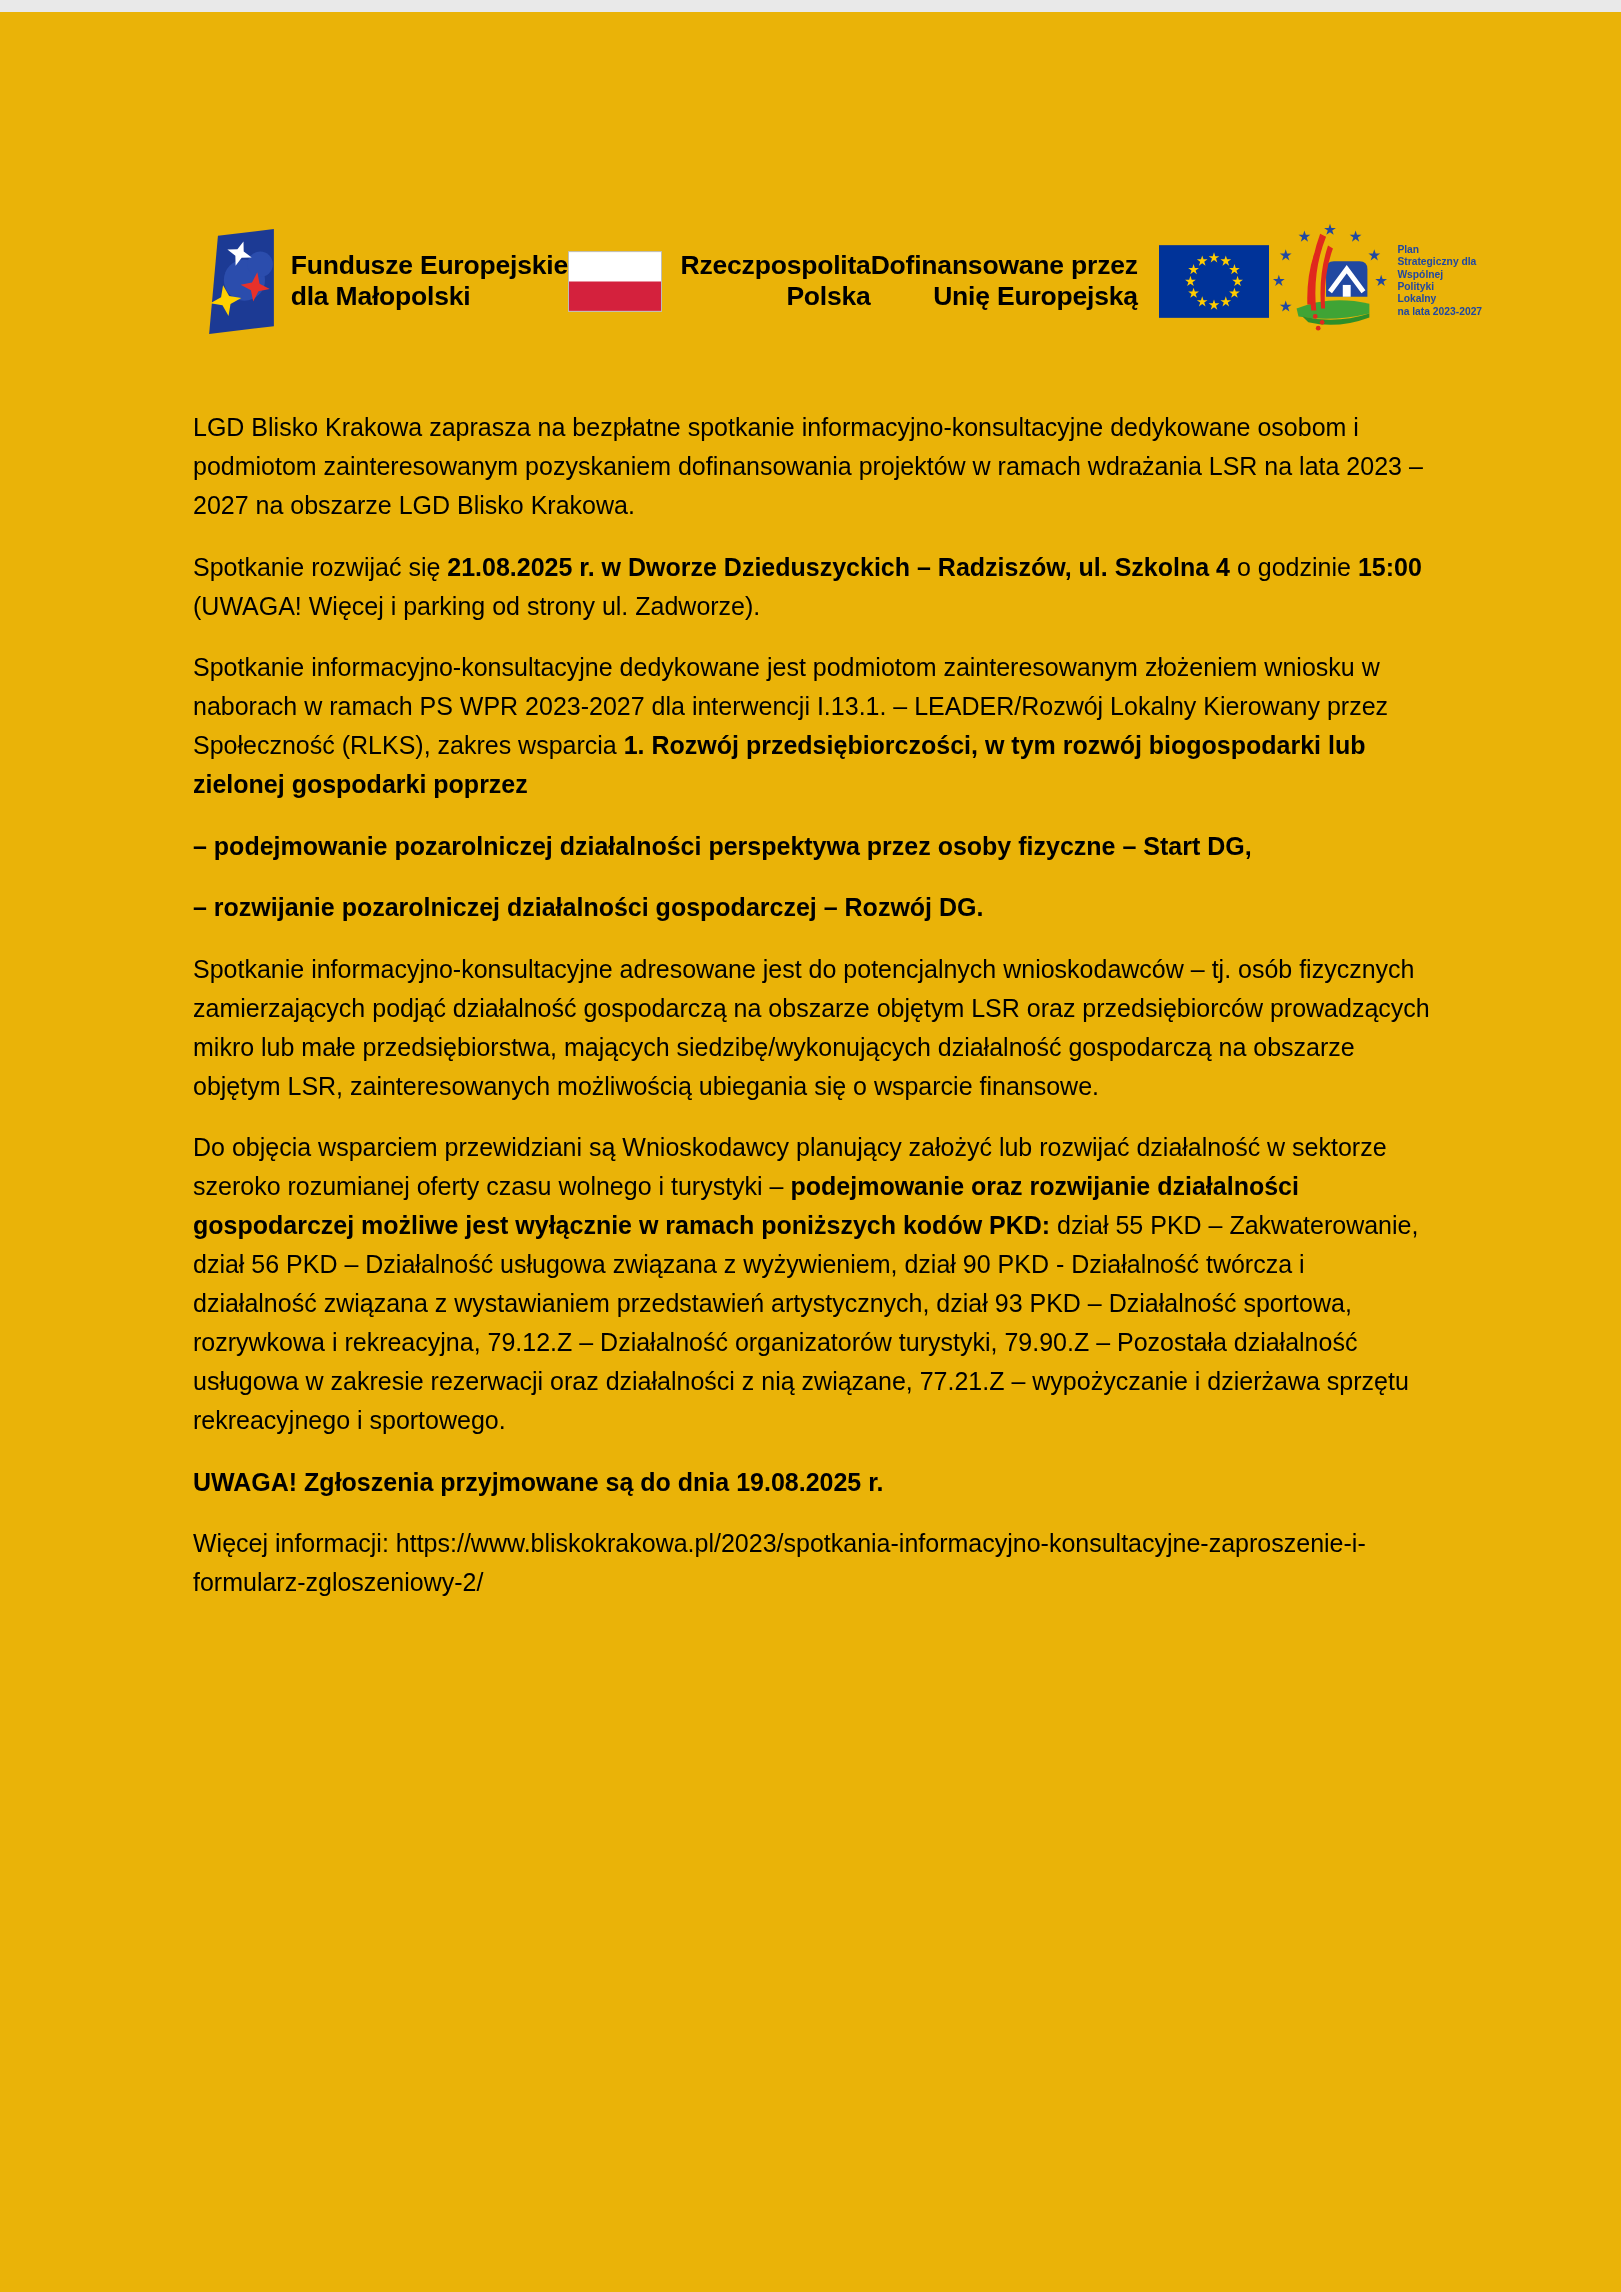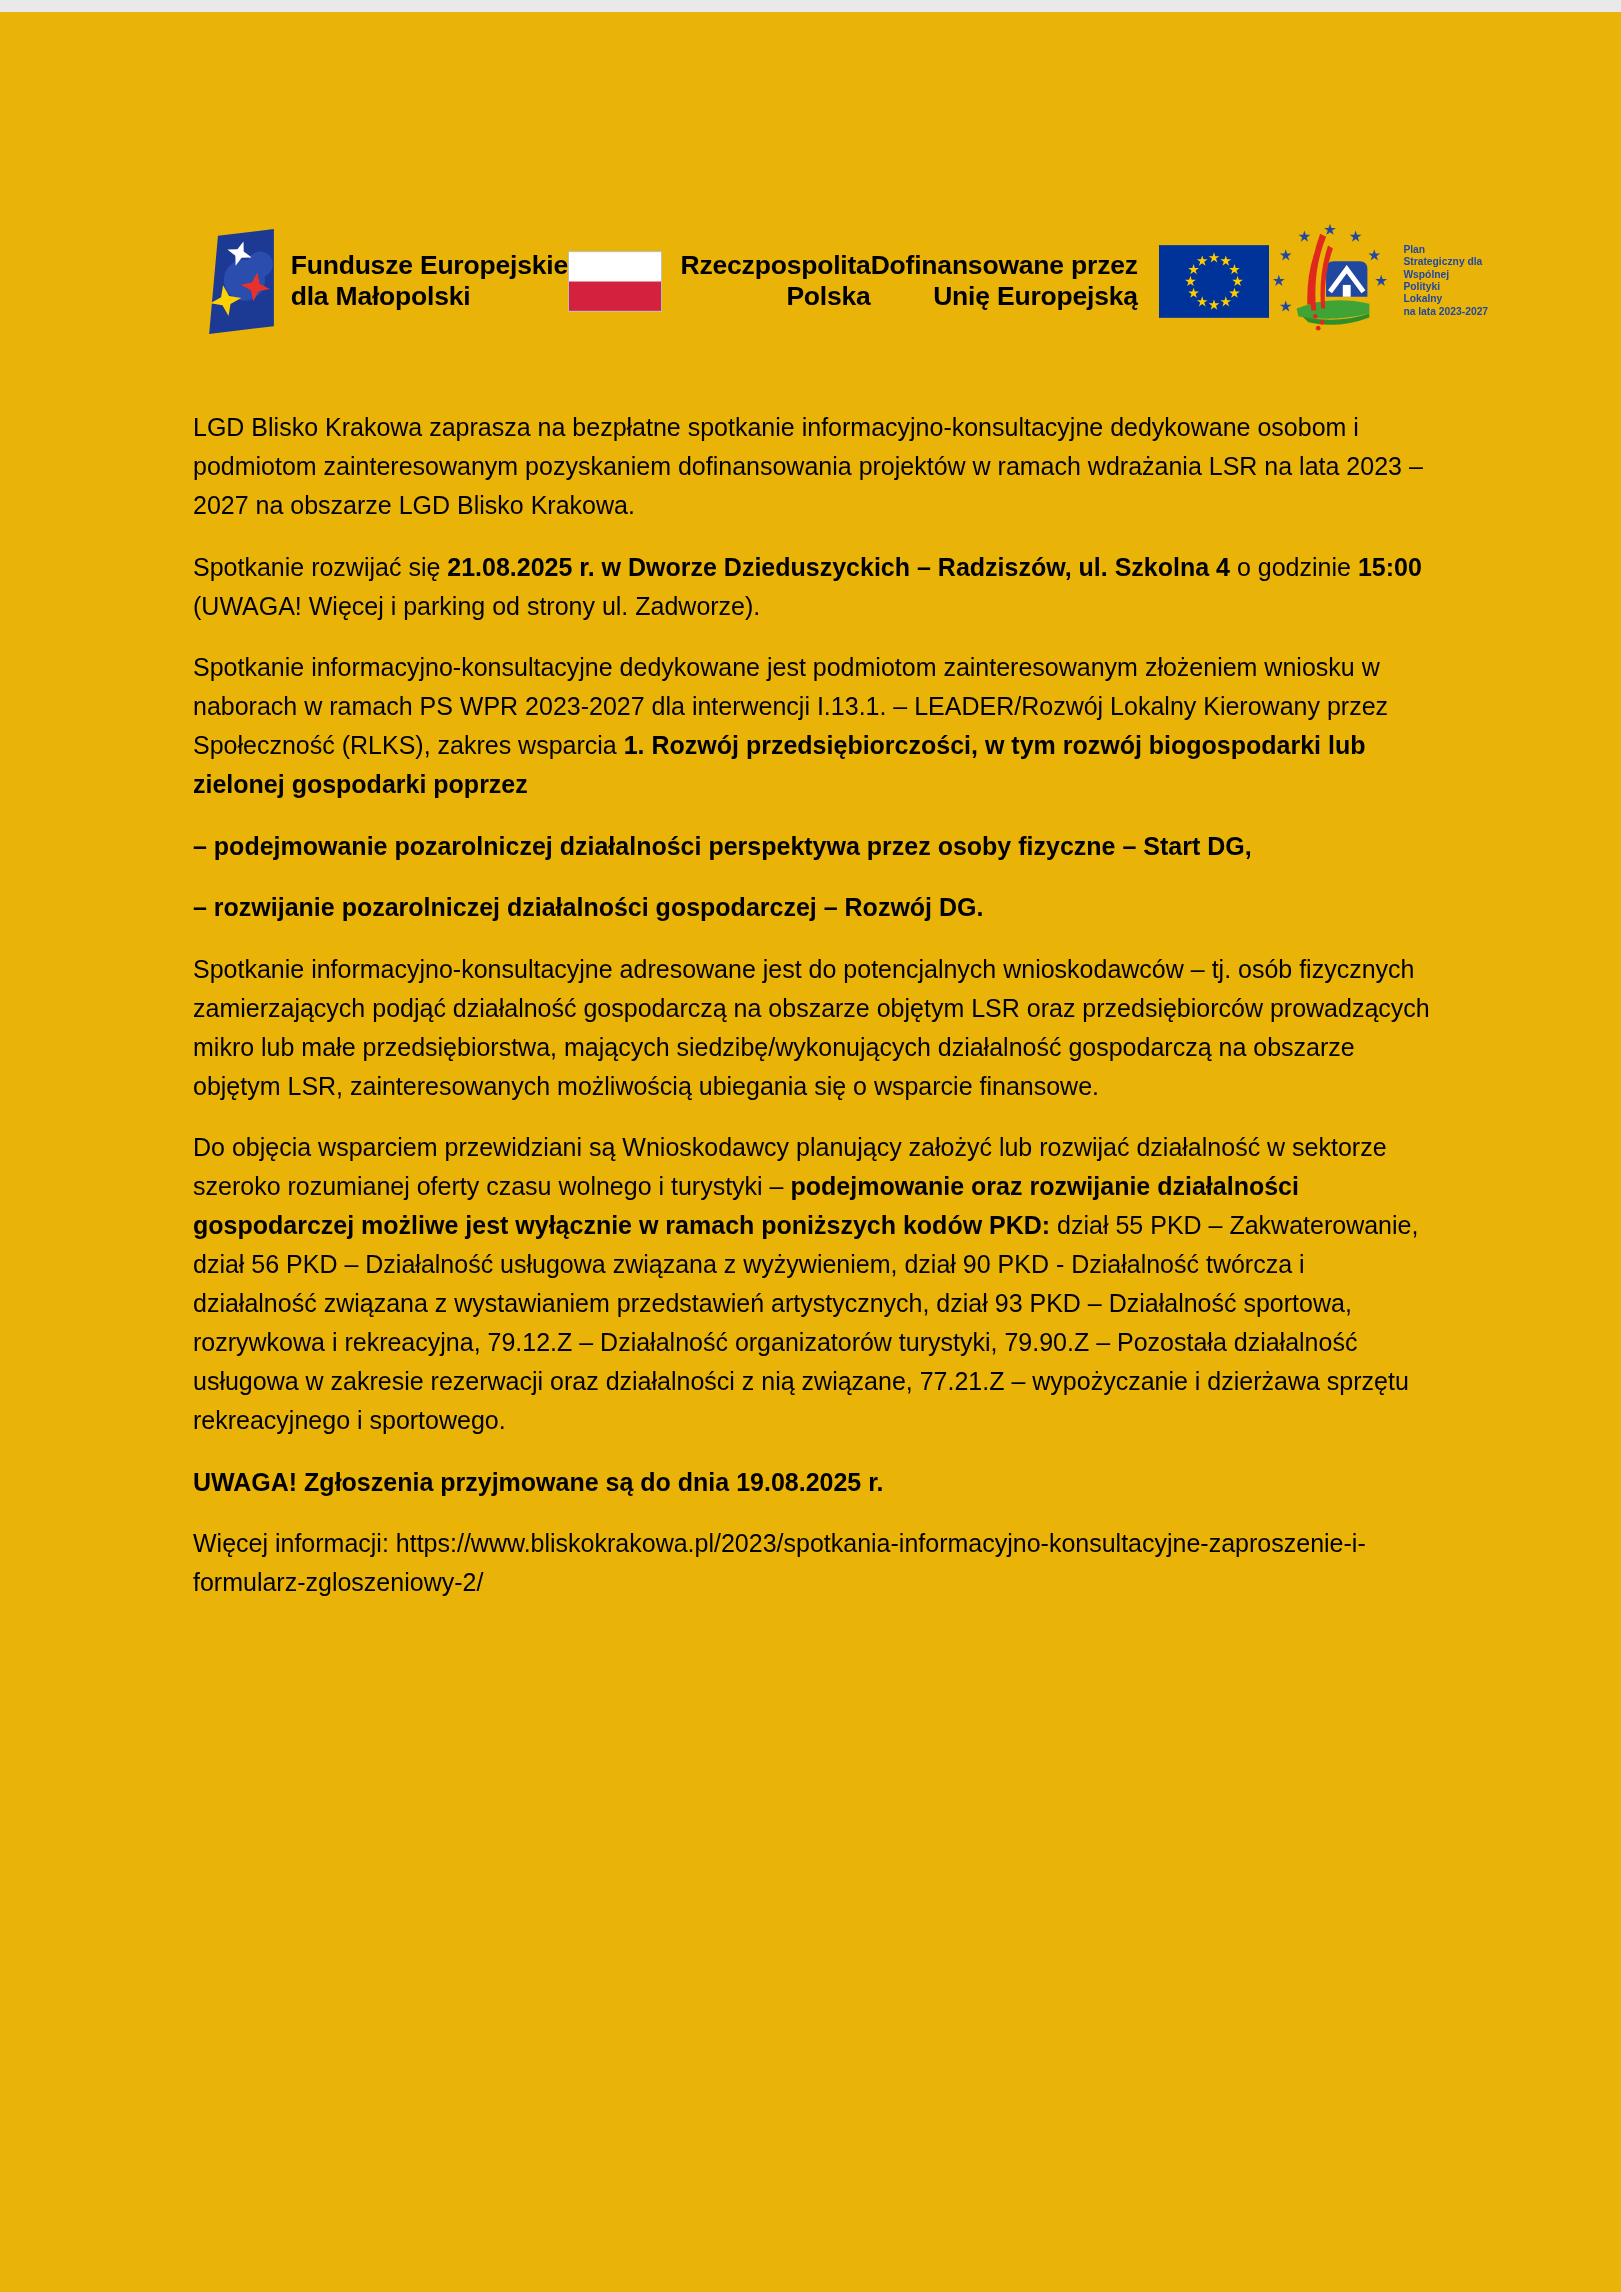--- a/index.html
+++ b/index.html
@@ -29,21 +29,21 @@
     white-space:nowrap;
   }
   .logo-label.right{text-align:right;}
   .fe .logo-label{margin-left:16.7px;}
   .pl .logo-label{margin-left:18.6px;text-align:right;}
   .eu .logo-label{margin-right:21.6px;}
   .hdr-divider{
     width:2px;height:74px;
     background:#6d6d6d;
   }
-  .wpr{gap:12px;}
+  .wpr{gap:6px;}
   .wpr-text{
     color:#2148A1;
     font-size:10.3px;
     line-height:12.3px;
     font-weight:bold;
     width:86px;
   }
   
   .doc{
     position:absolute;

